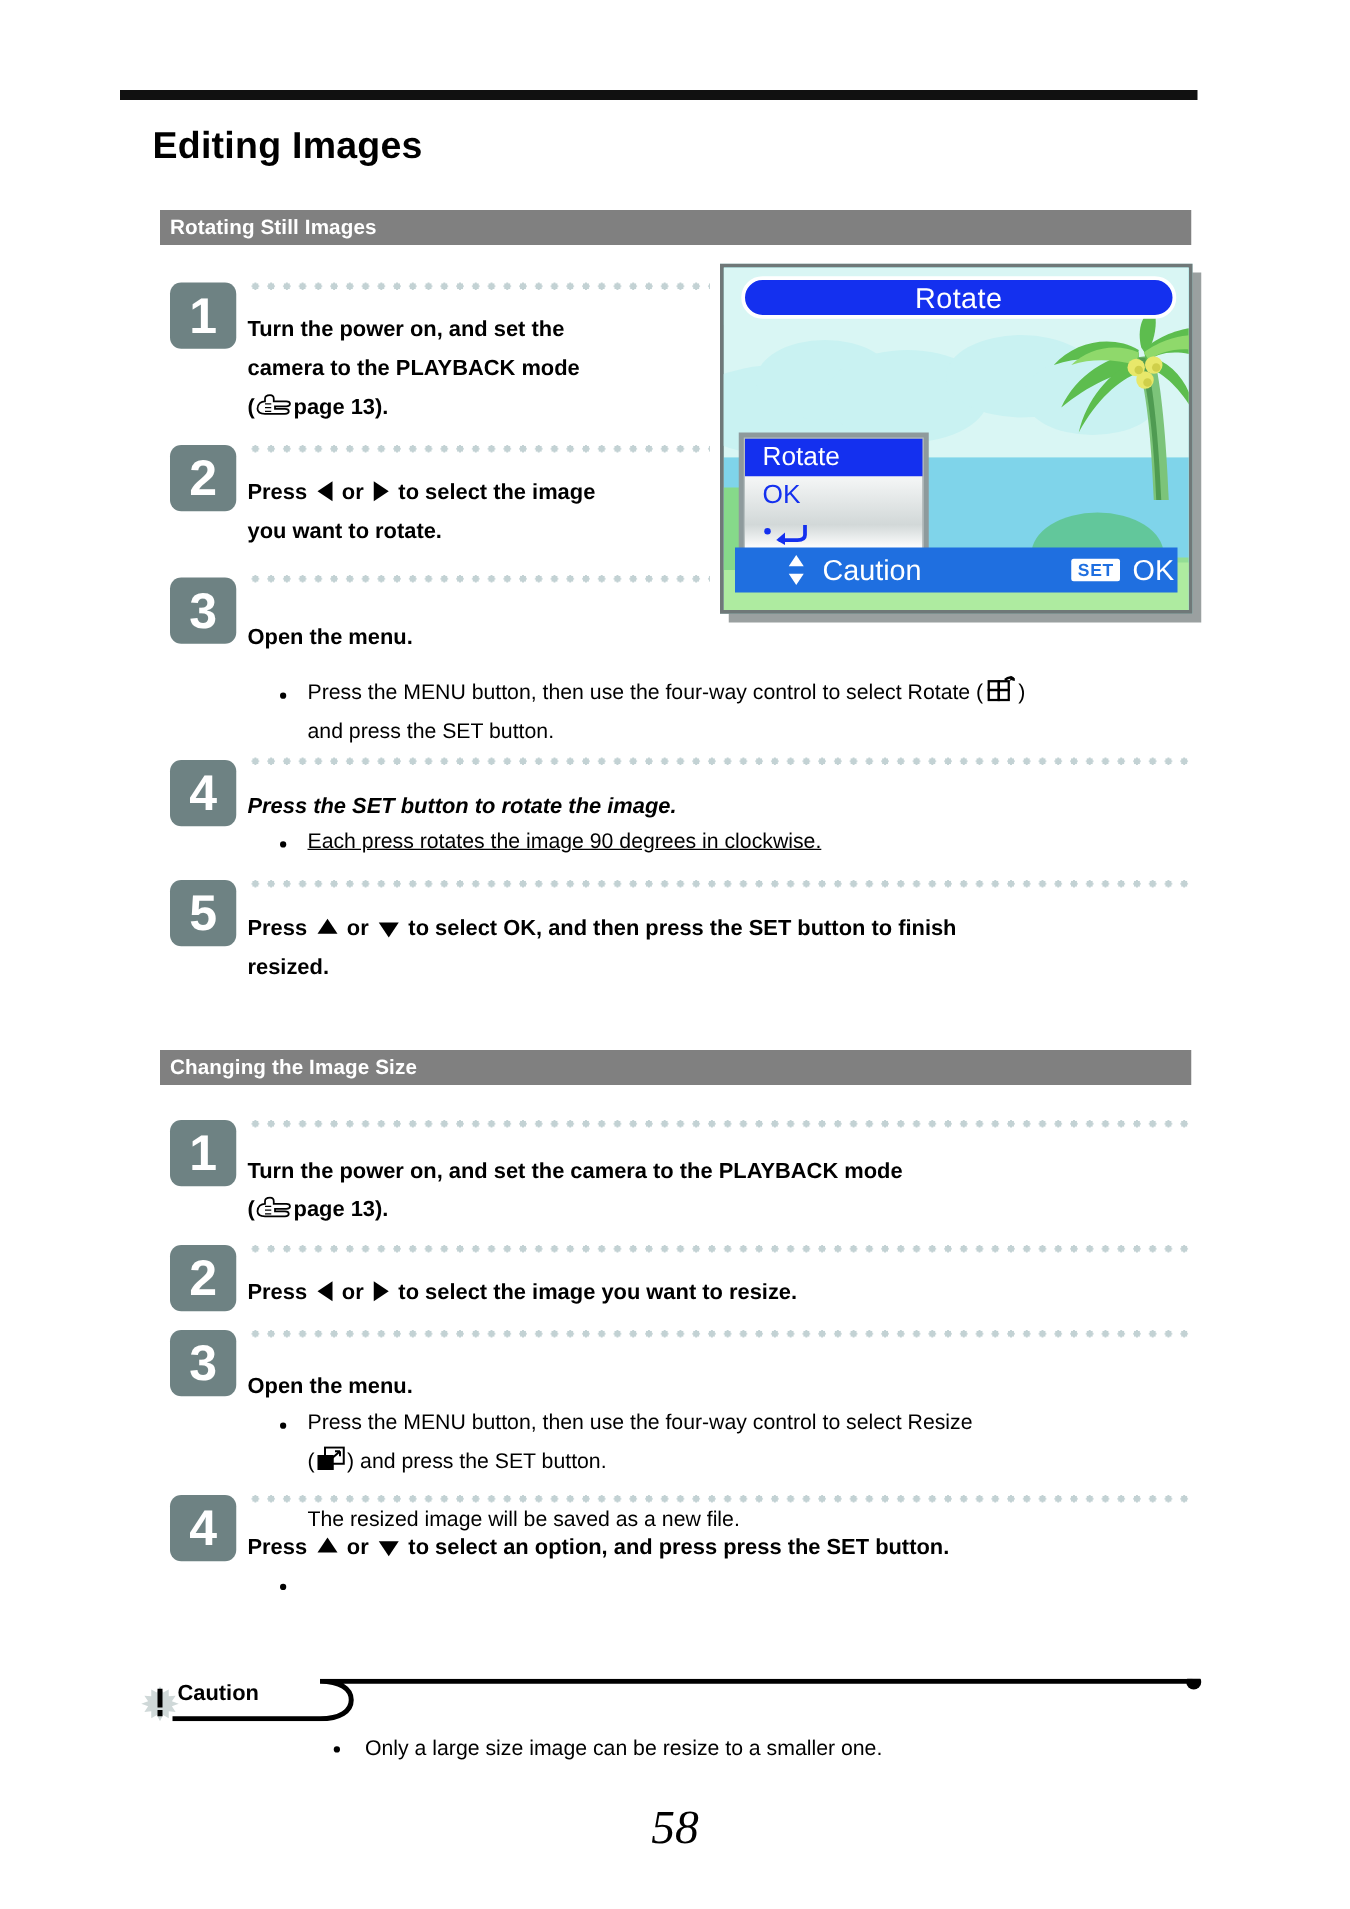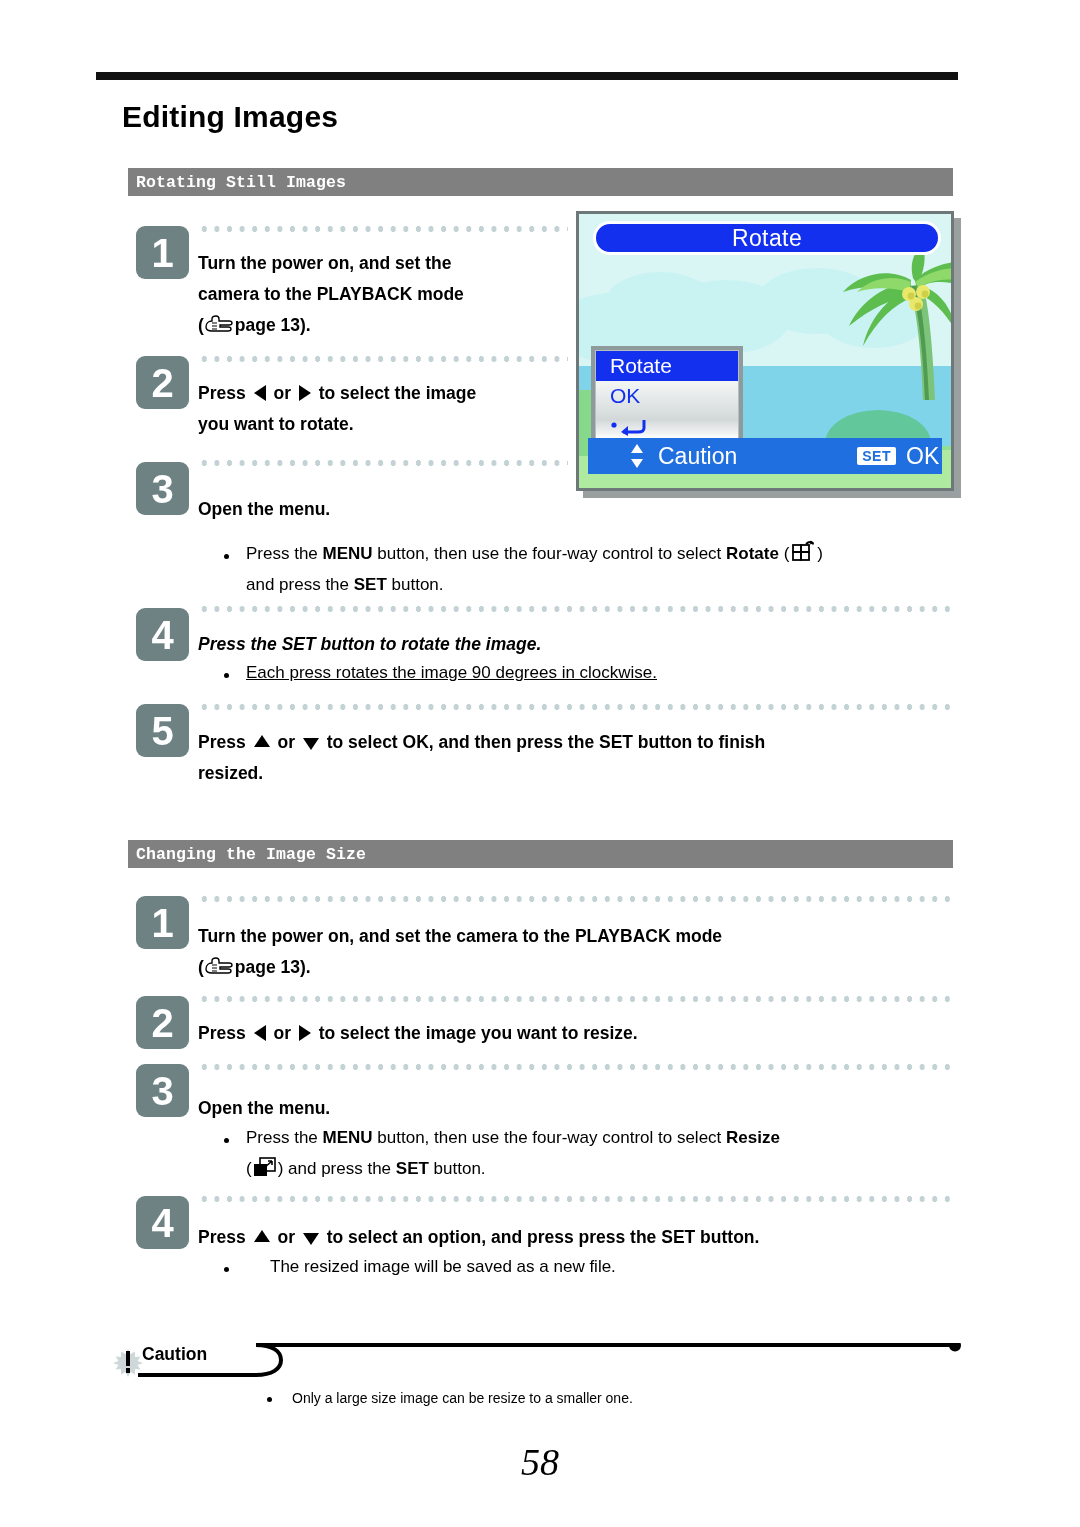--- a/index.html
+++ b/index.html
@@ -25,21 +25,21 @@
   .page-title {
     position:absolute; left:122px; top:100px;
     font-size:30px; font-weight:bold; letter-spacing:0.2px;
     color:#000;
   }
 
   
   .section-bar {
     position:absolute; left:128px; width:825px; height:28px;
     background:#808080;
-    display:flex; align-items:center;font-family:Liberation Mono, monospace;
+    display:flex; align-items:center;
   }
   .section-bar span {
     color:#ffffff; font-size:16.5px; font-weight:bold;
     padding-left:8px; letter-spacing:0.1px;
   }
 
   
   .dots {
     position:absolute; height:6px;
     background-image: radial-gradient(circle closest-side, #c3d2d4 92%, transparent 95%);
@@ -69,21 +69,21 @@
     line-height:31px;
     color:#000;
   }
   .bullet-text {
     position:absolute;
     font-size:17px;
     font-weight:normal;
     line-height:31px;
     color:#000;
   }
-  .bullet-text .b { font-weight:bold; }
+  .bullet-text .b { font-weight:normal; }
   .bullet-dot {
     position:absolute;
     width:5px; height:5px; border-radius:50%;
     background:#000;
   }
 
   
   .tri-left, .tri-right, .tri-up, .tri-down {
     display:inline-block; vertical-align:middle;
     width:0; height:0; position:relative; top:-1px;
@@ -101,21 +101,21 @@
   .caution-wrap { position:absolute; left:112px; top:1335px; width:850px; height:60px; }
   .caution-burst { position:absolute; left:0px; top:12px; width:32px; height:32px; }
   .caution-label {
     position:absolute; left:30px; top:9px;
     font-size:17.5px; font-weight:bold; color:#000;
   }
   .caution-line { position:absolute; left:24px; top:8px; width:826px; height:34px; }
   .caution-bullet-dot { position:absolute; left:155px; top:62px; width:5px; height:5px; border-radius:50%; background:#000; }
   .caution-bullet {
     position:absolute; left:180px; top:48px;
-    font-size:14px; line-height:31px; color:#000;
+    font-size:17px; line-height:31px; color:#000;
   }
 
   
   .page-number {
     position:absolute; left:0; top:1440px; width:1080px;
     text-align:center;
     font-family:"Liberation Serif", serif;
     font-style:italic;
     font-size:38px;
     color:#000;
@@ -319,21 +319,21 @@
   <div class="dots" style="left:198px; top:1196px; width:758px;"></div>
   <div class="step-num" style="left:136px; top:1196px;">4</div>
   <div class="step-text" style="left:198px; top:1222px; width:760px;">
     <span>Press</span>
     <span class="tri-up"></span>
     <span>or</span>
     <span class="tri-down"></span>
     <span>to select an option, and press press the SET button.</span>
   </div>
   <div class="bullet-dot" style="left:224px; top:1267px;"></div>
-  <div class="bullet-text" style="left:246px; top:1251px; width:700px;margin-left:24px;">The resized image will be saved as a new file.</div>
+  <div class="bullet-text" style="left:246px; top:1200px; width:700px;">The resized image will be saved as a new file.</div>
 
   <div class="caution-wrap">
     <div class="caution-burst">
       <svg viewBox="0 0 32 32" width="32" height="32">
         <path d="M16 2 L18.5 7 L23 4.5 L23 10 L28.5 9.5 L25.5 14 L31 16 L25.5 18 L28.5 22.5 L23 22 L23 27.5 L18.5 25 L16 30 L13.5 25 L9 27.5 L9 22 L3.5 22.5 L6.5 18 L1 16 L6.5 14 L3.5 9.5 L9 10 L9 4.5 L13.5 7 Z" fill="#cfd8d8"></path>
         <rect x="14" y="4" width="4" height="15" fill="#000"></rect>
         <rect x="14" y="21" width="4" height="5" fill="#000"></rect>
       </svg>
     </div>
     <div class="caution-line">

